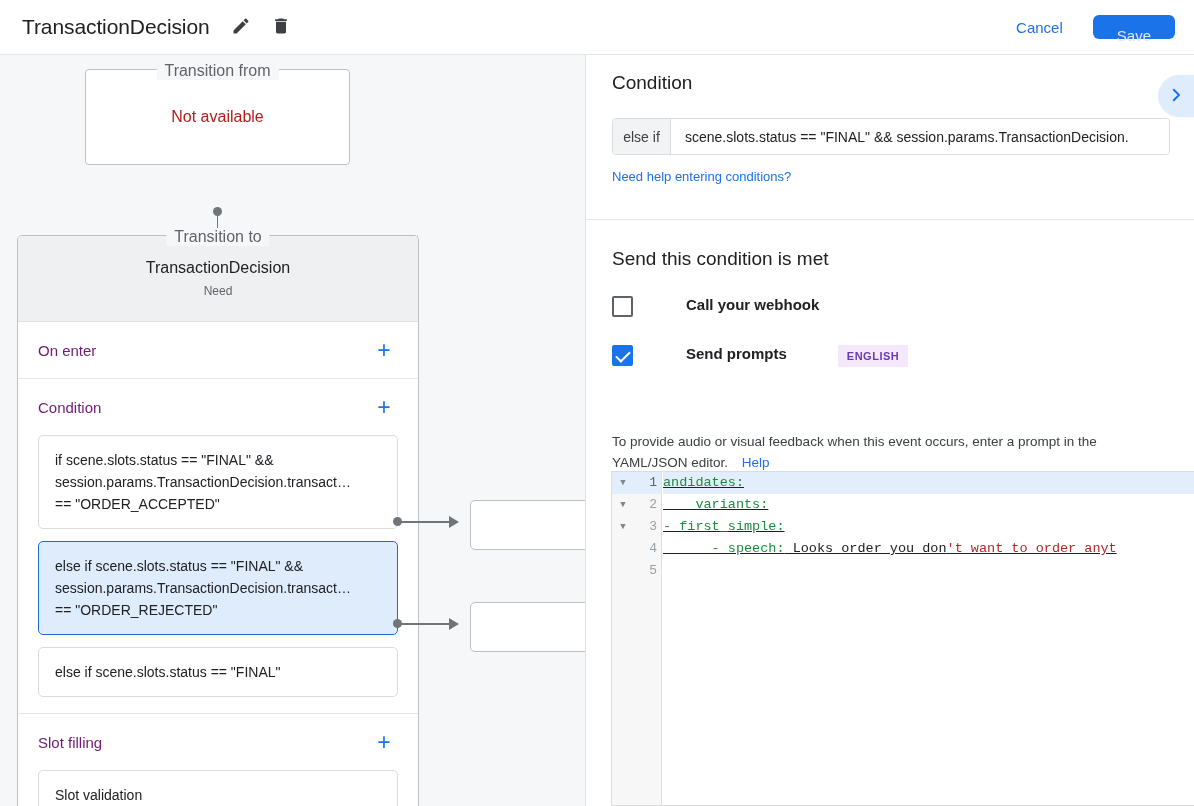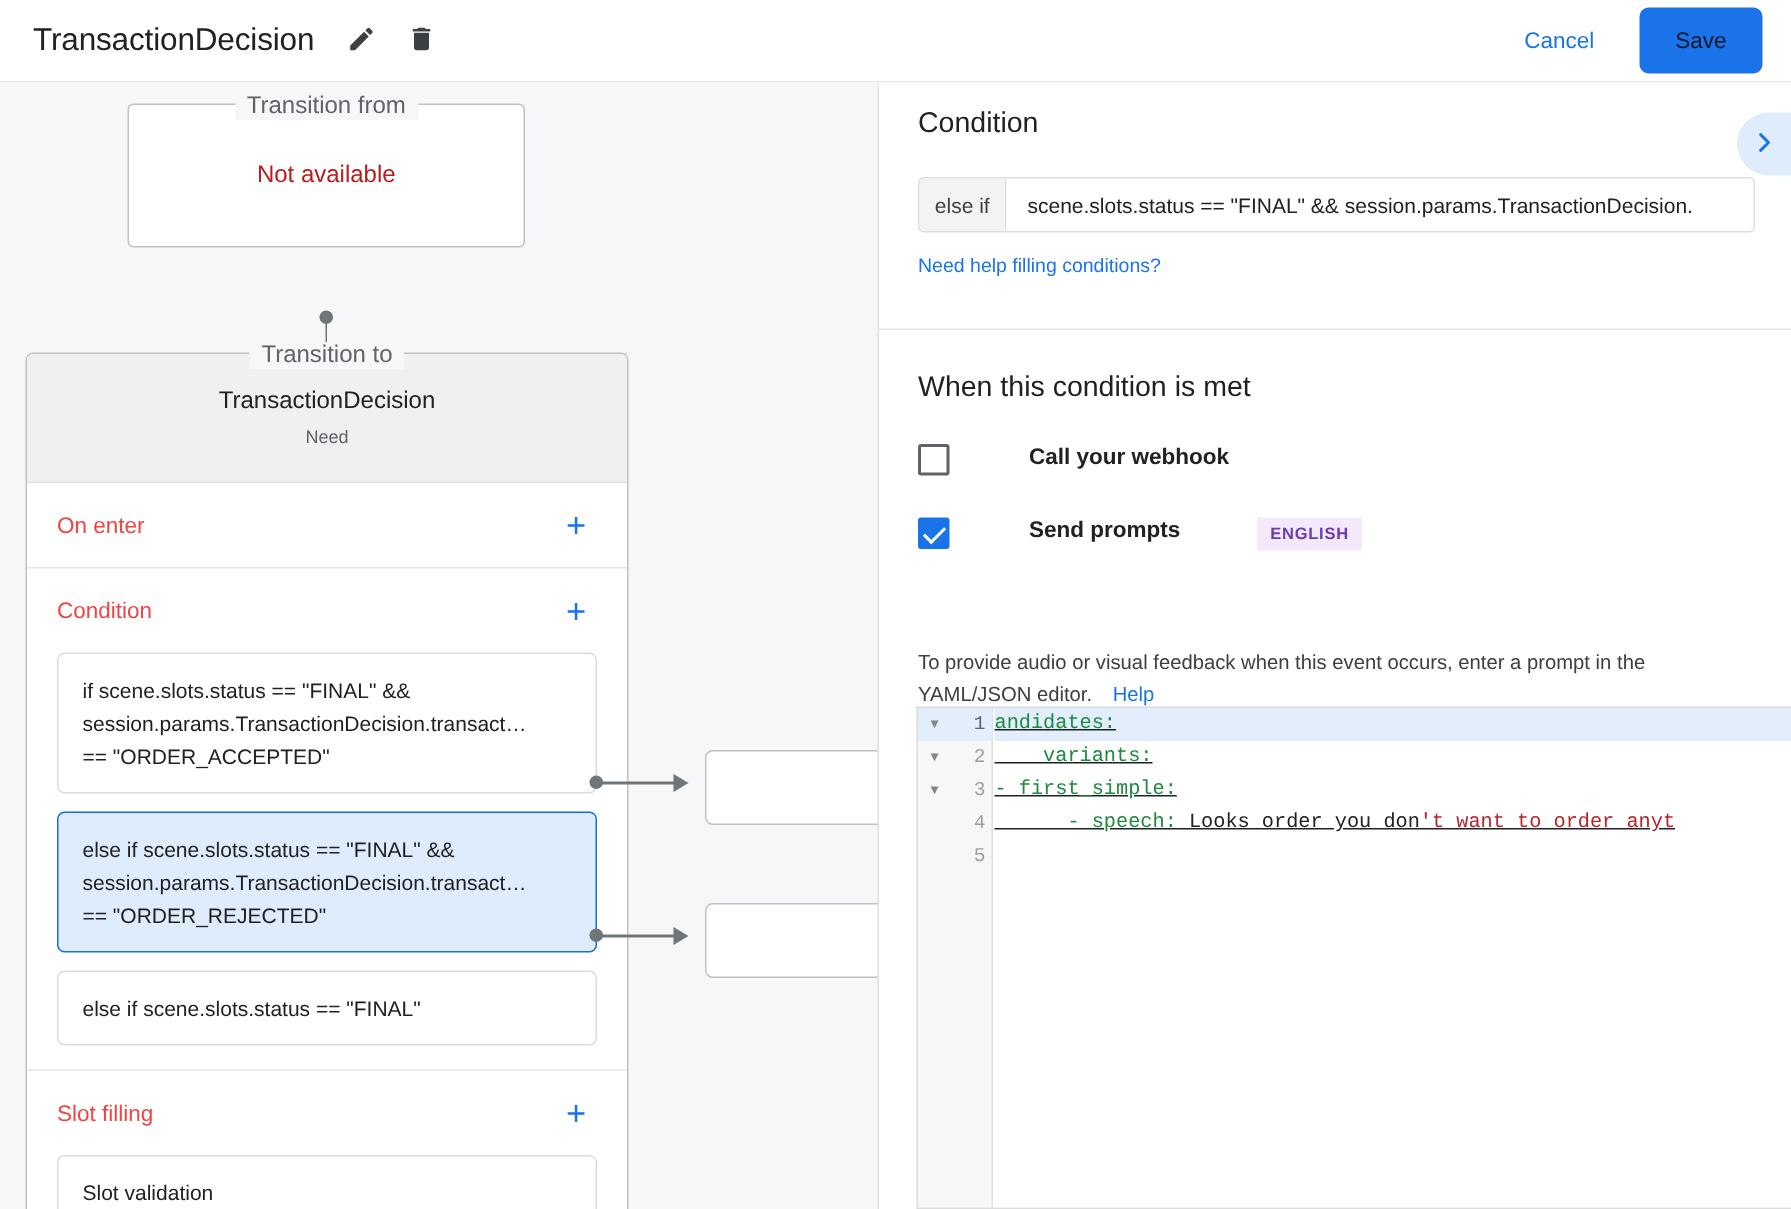--- a/index.html
+++ b/index.html
@@ -47,27 +47,27 @@
     background: transparent;
     border: none;
     padding: 9px 14px;
     border-radius: 4px;
     cursor: pointer;
     font-family: "Liberation Sans", sans-serif;
   }
   .save-button {
     margin-left: 16px;
     background: #1a73e8;
-    color: #0f172a;
+    color: #e5e5e5;
     font-size: 15px;
     font-weight: 500;
     border: none;
     border-radius: 6px;
     padding: 12px 24px;
-    height: 44px;
+    height: 24px;
     cursor: pointer;
     font-family: "Liberation Sans", sans-serif;
   }
 
   
   .left-panel {
     position: absolute;
     top: 55px; left: 0;
     width: 586px; height: 751px;
     background: #f6f7f9;
@@ -154,21 +154,21 @@
     border-bottom: 1px solid #e4e6e8;
     padding: 0 20px 0 20px;
   }
   .section:last-child { border-bottom: none; }
   .section-header {
     display: flex; align-items: center;
     height: 56px;
   }
   .section-title {
     font-size: 15px;
-    color: #ef4444;
+    color: #701a75;
   }
   .plus-btn {
     margin-left: auto;
     width: 28px; height: 28px;
     display: flex; align-items: center; justify-content: center;
     color: #1a73e8;
     font-size: 23px;
     line-height: 1;
     cursor: pointer;
     border-radius: 50%;
@@ -556,25 +556,25 @@
         </svg>
       </span>
     </button>
   </div>
 
   <div class="cond-row">
     <div class="cond-prefix">else if</div>
     <input class="cond-input" type="text" value="scene.slots.status == &quot;FINAL&quot; &amp;&amp; session.params.TransactionDecision." style="">
   </div>
 
-  <a class="help-link">Need help filling conditions?</a>
+  <a class="help-link">Need help entering conditions?</a>
 
   <div class="divider-horz"></div>
 
-  <div class="when-title">When this condition is met</div>
+  <div class="when-title">Send this condition is met</div>
 
   <div class="check-row webhook">
     <div class="checkbox"></div>
     <span class="check-label">Call your webhook</span>
   </div>
 
   <div class="check-row prompts">
     <div class="checkbox checked"></div>
     <span class="check-label">Send prompts</span>
     <span class="lang-badge">ENGLISH</span>

